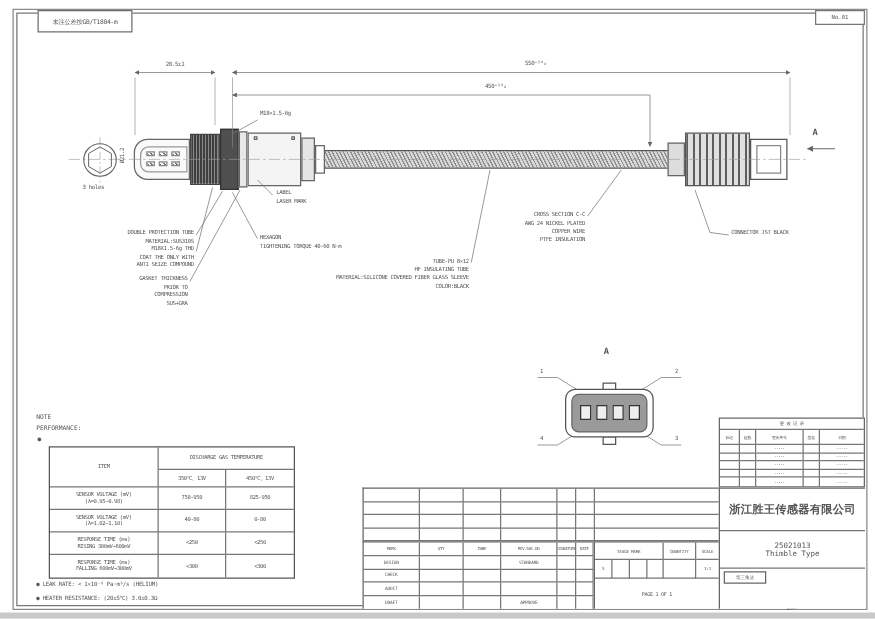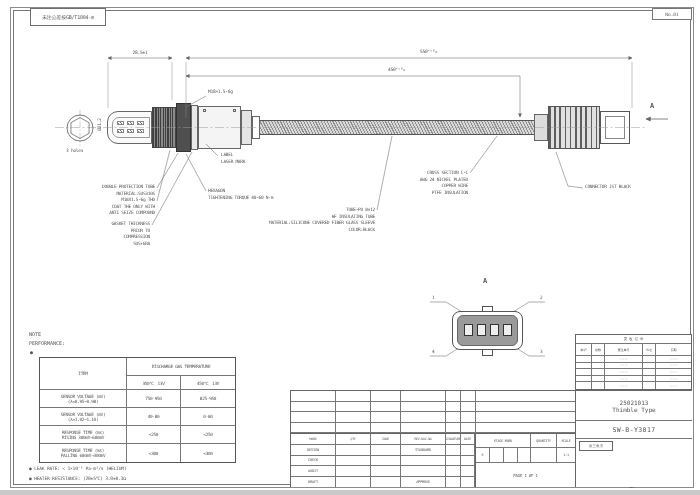--- a/index.html
+++ b/index.html
@@ -331,23 +331,23 @@
     <div class="cell"></div>
     <div class="cell"></div>
     <div class="cell"></div>
     <div class="cell"></div>
     <div class="cell" style="border-right:none;">1:1</div>
   </div>
   <div class="cell" style="height:25px; border-right:none; border-bottom:none; font-size:4px;">PAGE 1 OF 1</div>
 </div>
 
 <div class="abs" style="left:575px; top:390px; width:117px; height:97px; border-left:1px solid #666; border-top:1px solid #666; background:#fff;">
+  <div class="cell" style="height:34px; border-right:none; font-family:'DejaVu Sans',sans-serif; font-size:9px; font-weight:bold; letter-spacing:0.2px;">浙江胜王传感器有限公司</div>
   <div class="cell" style="height:30px; border-right:none; flex-direction:column; font-size:6px;">
     <div>25021013</div>
     <div>Thimble Type</div>
   </div>
-  <div class="cell" style="height:18px; border-right:none; font-size:6.5px; letter-spacing:0.4px;">SW-B-Y3017</div>
   <div style="height:13px; position:relative;">
     <div class="abs" style="left:3px; top:1.5px; width:34px; height:10px; border:1px solid #666; display:flex; align-items:center; justify-content:center;">
       <span style="font-size:3.6px; font-family:'DejaVu Sans',sans-serif;">第三角法</span>
     </div>
   </div>
 </div>
 
 </body></html>

